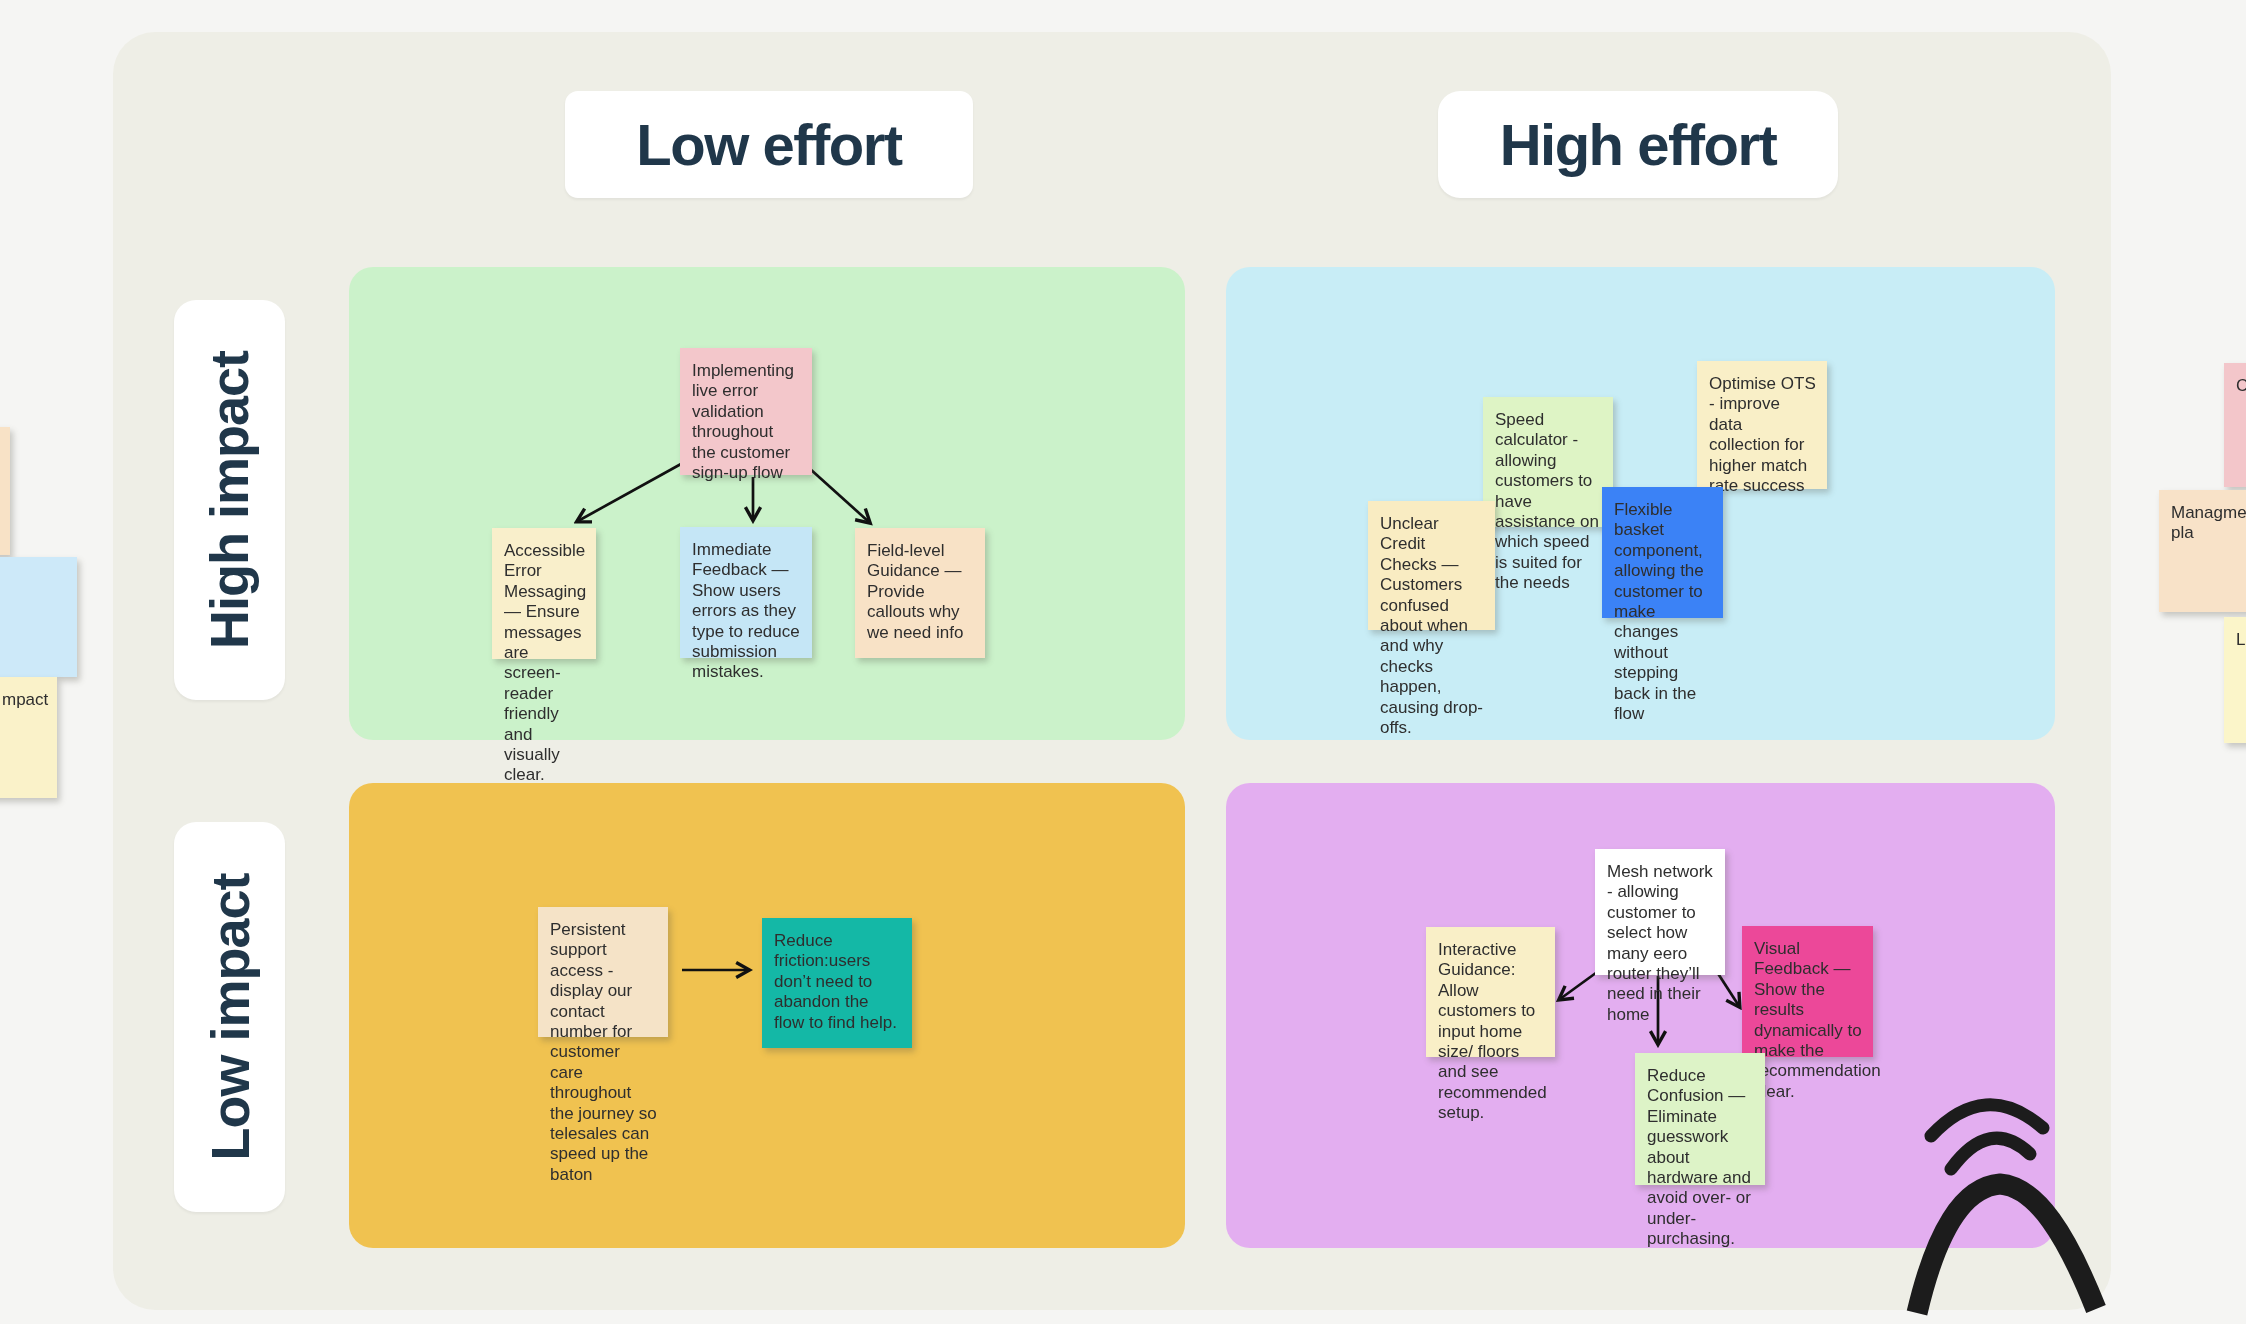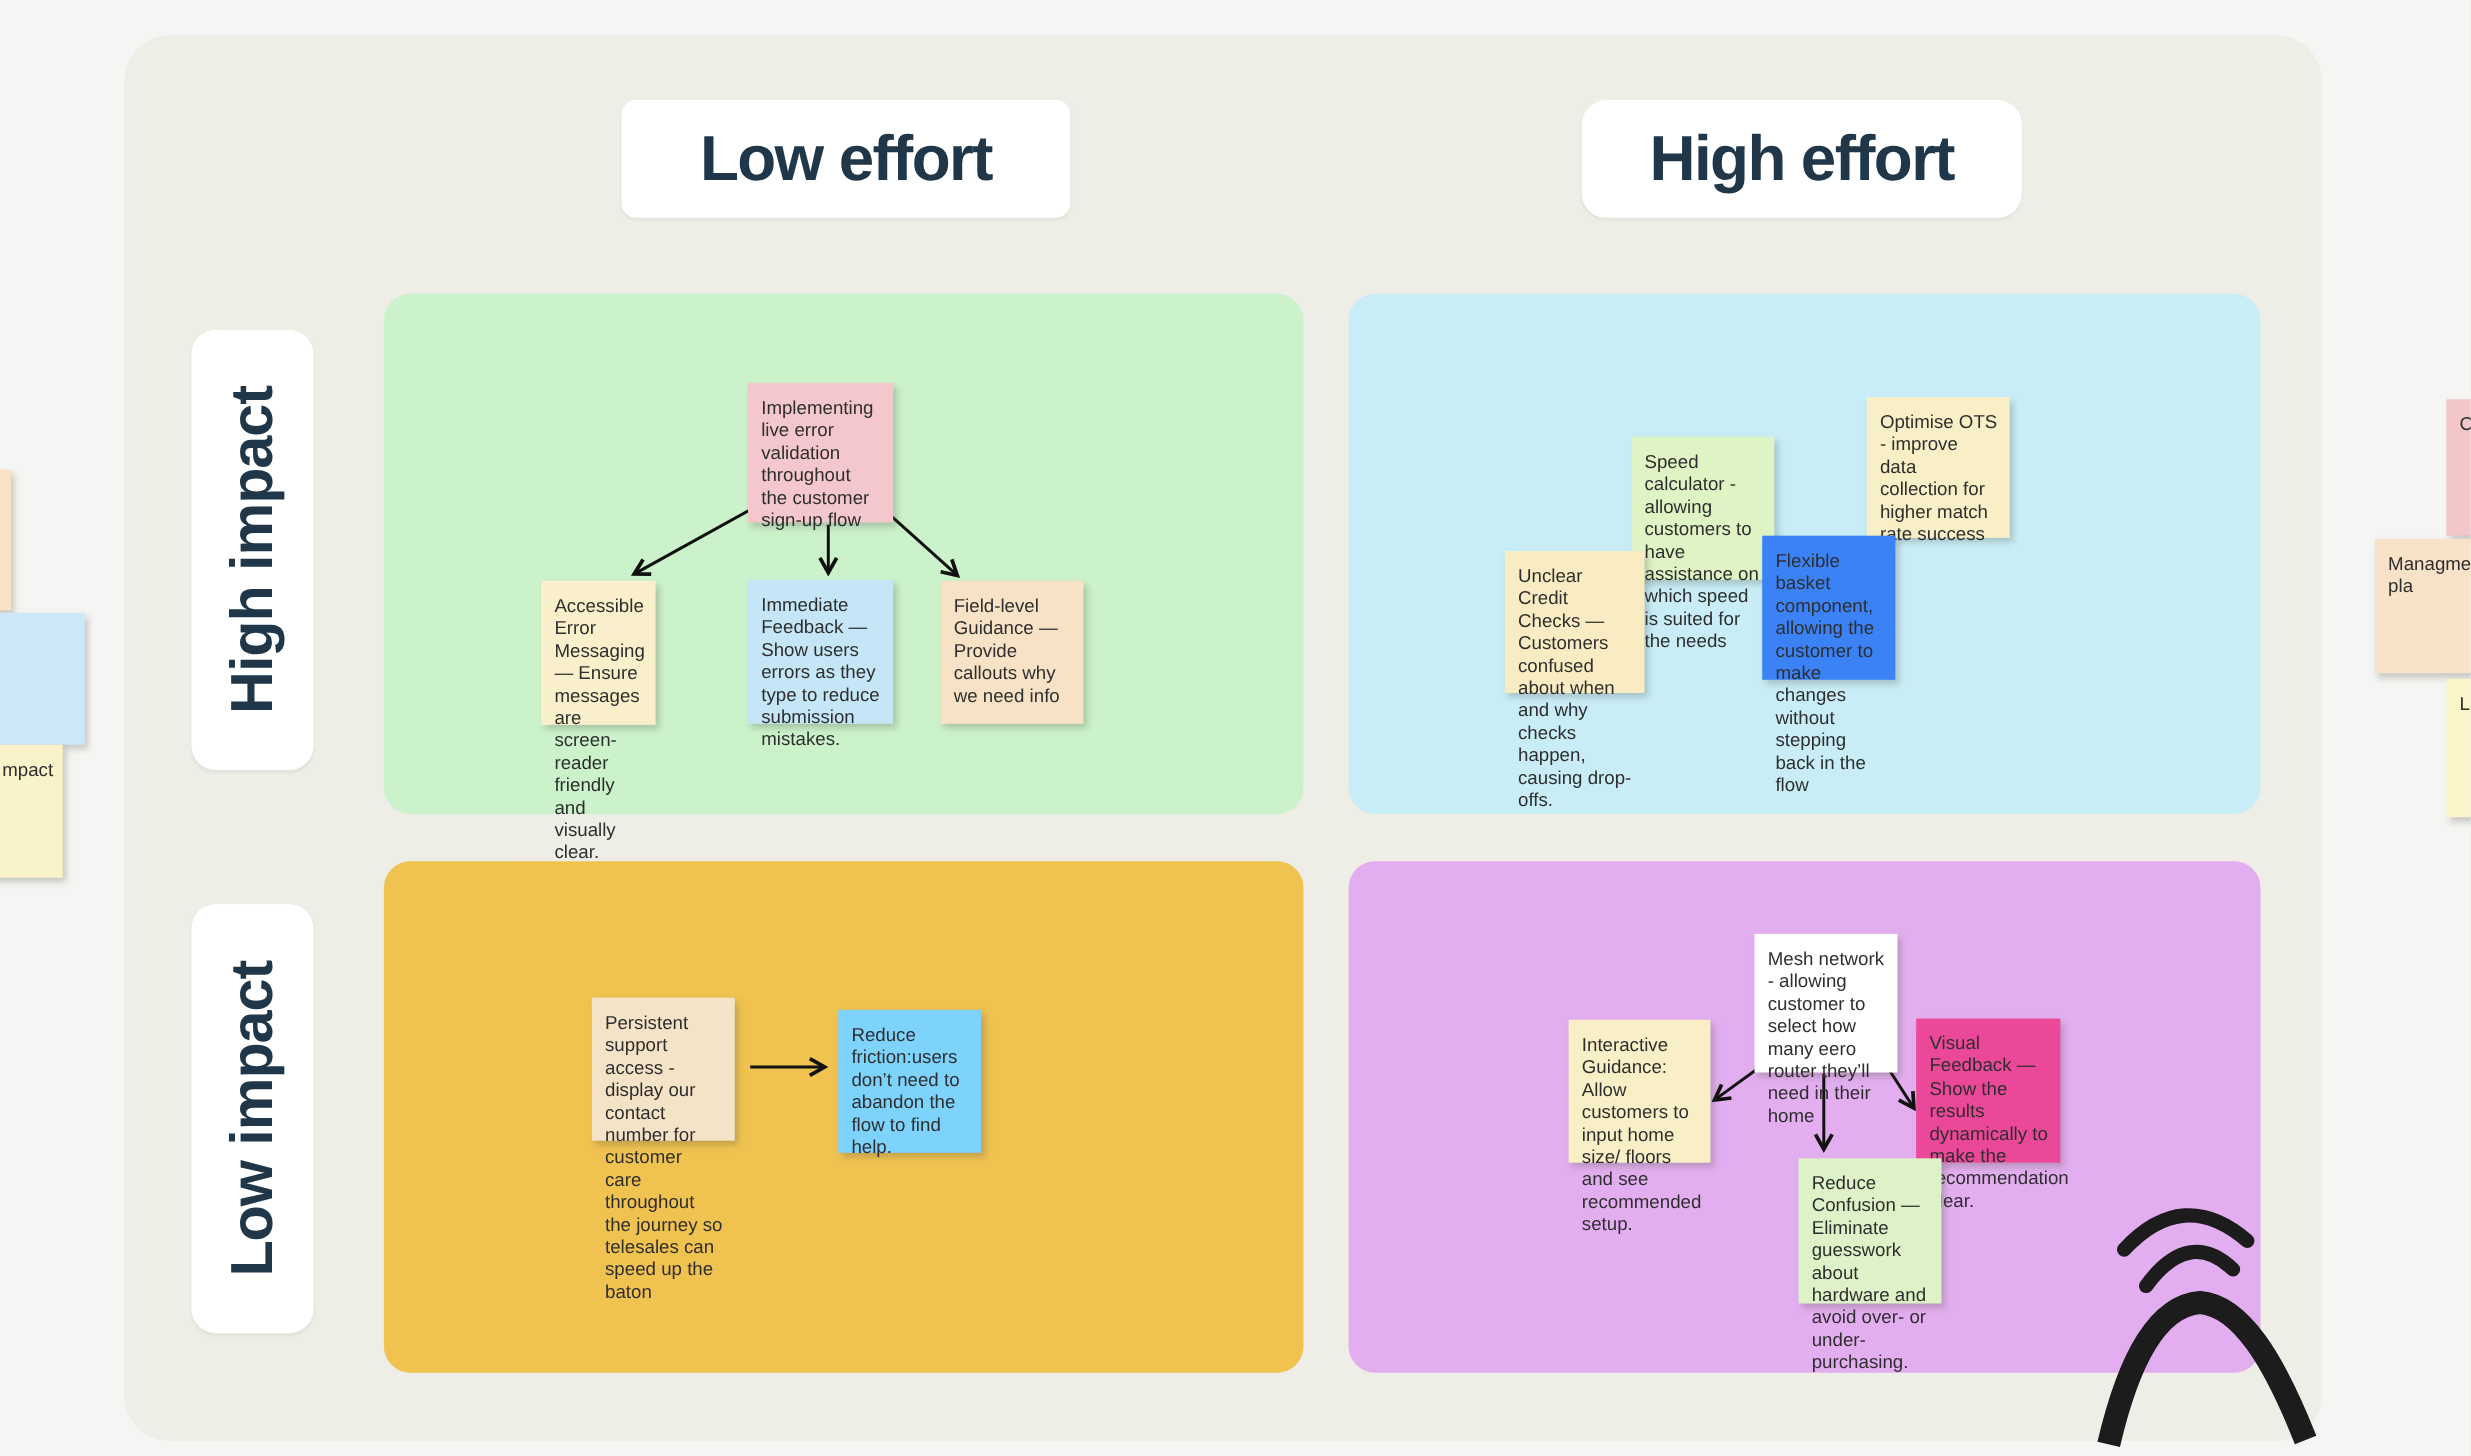--- a/index.html
+++ b/index.html
@@ -113,21 +113,21 @@
 <div class="abs note" style="left: 1368px; top: 501px; width: 127px; height: 129px; background-color: rgb(249, 236, 194);">
   <span class="note-text">Unclear Credit Checks — Customers confused about when and why checks happen, causing drop-offs.</span>
 </div>
 <div class="abs note" style="left: 1602px; top: 487px; width: 121px; height: 131px; background-color: #3b82f6;">
   <span class="note-text">Flexible basket component, allowing the customer to make changes without stepping back in the flow</span>
 </div>
 
 <div class="abs note" style="left: 538px; top: 907px; width: 130px; height: 130px; background-color: rgb(245, 227, 199);">
   <span class="note-text">Persistent support access - display our contact number for customer care throughout the journey so telesales can speed up the baton</span>
 </div>
-<div class="abs note" style="left: 762px; top: 918px; width: 130px; height: 130px; background-color: #7dd3fc;">
+<div class="abs note" style="left: 762px; top: 918px; width: 150px; height: 130px; background-color: #14b8a6;">
   <span class="note-text">Reduce friction:users don’t need to abandon the flow to find help.</span>
 </div>
 
 <div class="abs note" style="left: 1595px; top: 849px; width: 130px; height: 126px; background-color: rgb(255, 255, 255);">
   <span class="note-text">Mesh network - allowing customer to select how many eero router they’ll need in their home</span>
 </div>
 <div class="abs note" style="left: 1426px; top: 927px; width: 129px; height: 130px; background-color: rgb(249, 239, 199);">
   <span class="note-text">Interactive Guidance: Allow customers to input home size/ floors and see recommended setup.</span>
 </div>
 <div class="abs note" style="left: 1742px; top: 926px; width: 131px; height: 131px; background-color: #ec4899;">

